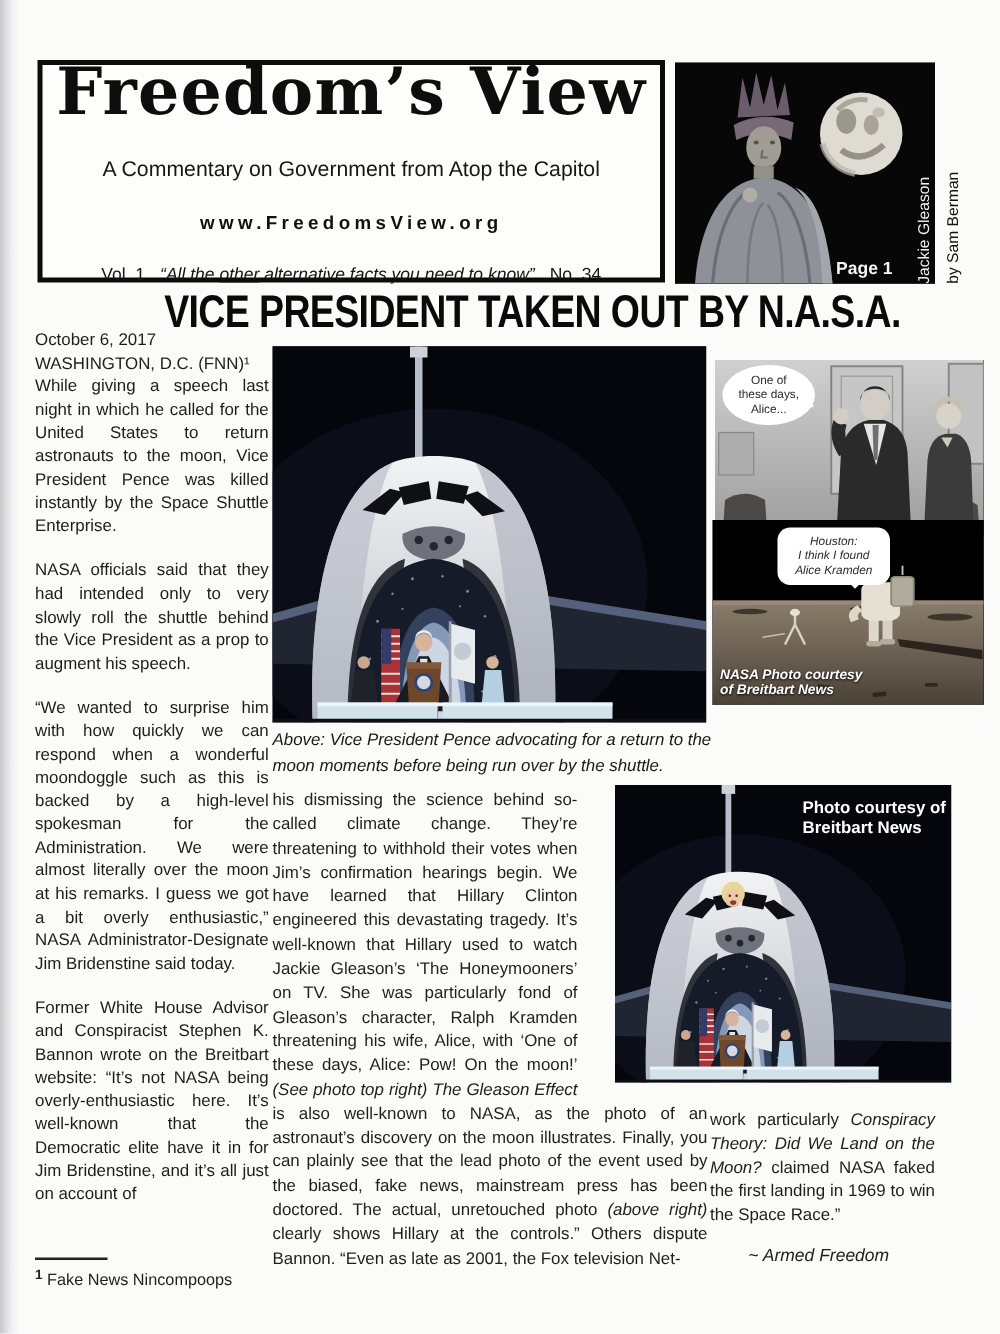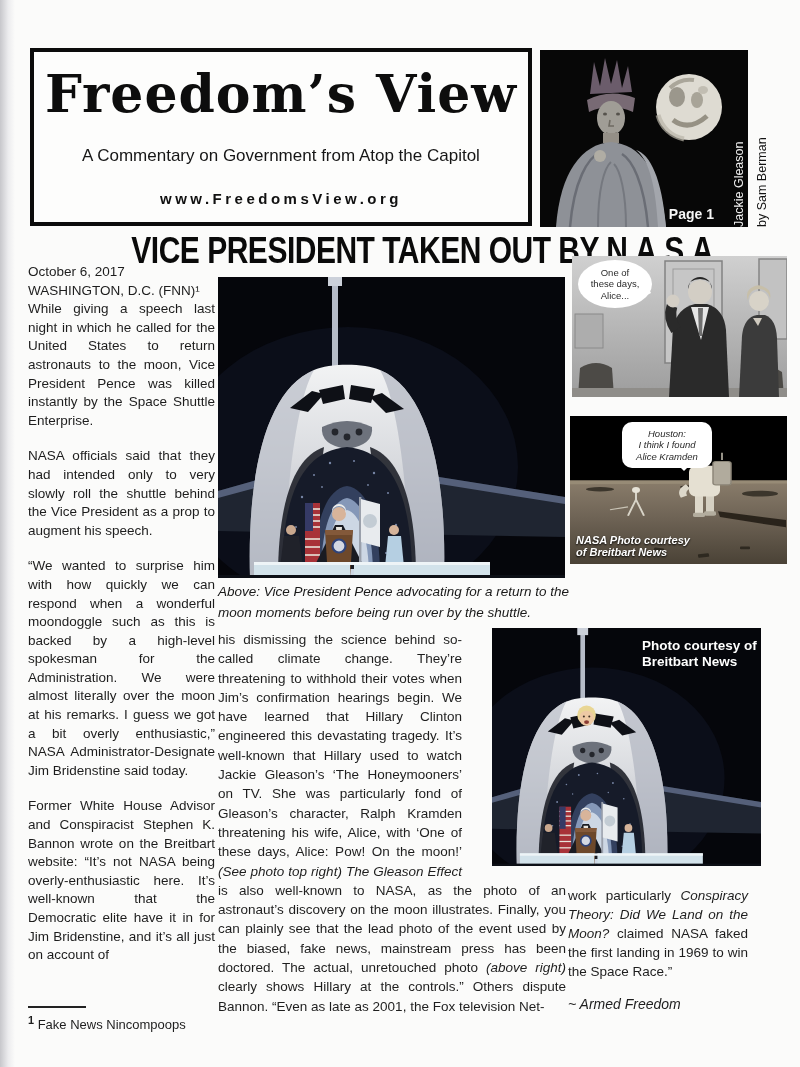--- a/index.html
+++ b/index.html
@@ -39,29 +39,29 @@
   .bodytext{font-size:13.5px;line-height:18.6px;text-align:justify;color:#1d1d1d;}
   .left-col{left:28px;top:263px;width:187px;}
   .left-col .para{margin-top:17px;}
   .left-col .para.first{margin-top:0;}
   .mid-col{left:218px;top:630px;width:348px;font-size:13.5px;line-height:19.3px;text-align:justify;}
   .photo-spacer{float:right;width:104px;height:240px;}
   .it{font-style:italic;}
   .caption{left:218px;top:582px;width:352px;font-size:13.5px;line-height:20.5px;
     font-style:italic;color:#191919;}
   .right-col{left:568px;top:886px;width:180px;font-size:13.5px;line-height:19px;text-align:justify;}
-  .signoff{margin-top:14px;text-align:left;font-style:italic;padding-right:6px;font-size:14px;}
+  .signoff{margin-top:14px;text-align:center;font-style:italic;padding-right:6px;font-size:14px;}
   .footnote{left:28px;top:1006px;width:200px;font-size:13px;}
   .footnote-rule{width:58px;border-top:2px solid #222;margin-bottom:6px;}
   .footnote sup{font-weight:bold;}
   
   .photo{position:absolute;overflow:hidden;background:#000;}
   .photo svg{display:block;width:100%;height:100%;}
   .main-photo{left:218px;top:277px;width:347px;height:301px;}
-  .hm-photo{left:572px;top:256px;width:215px;height:141px;}
+  .hm-photo{left:572px;top:288px;width:215px;height:141px;}
   .astro-photo{left:570px;top:416px;width:217px;height:148px;font-style:italic;}
   .hillary-photo{left:492px;top:628px;width:269px;height:238px;}
   .bubble{position:absolute;background:#fff;color:#2b2b2b;text-align:center;
     display:flex;flex-direction:column;justify-content:center;line-height:1.18;}
   .bubble.ellipse{border-radius:50%;left:6px;top:4px;width:74px;height:48px;font-size:9.5px;}
   .bubble.ellipse::after{content:"";position:absolute;right:-6px;bottom:8px;border:7px solid transparent;
     border-left-color:#fff;transform:rotate(18deg);}
   .bubble.rounded{border-radius:10px;left:52px;top:6px;width:90px;height:46px;font-size:9.5px;}
   .bubble.rounded::after{content:"";position:absolute;left:56px;bottom:-9px;border:6px solid transparent;
     border-top-color:#fff;}
@@ -72,20 +72,25 @@
 </style>
 </head>
 <body>
 
 <div class="abs scan-edge"></div>
 
 <div class="abs masthead-box">
   <div class="np-title">Freedom’s View</div>
   <div class="np-subtitle">A Commentary on Government from Atop the Capitol</div>
   <div class="np-website">www.FreedomsView.org</div>
+  <div class="np-volline">
+    <span>Vol. 1</span>
+    <span class="np-tagline"><span>“All the </span><span class="ul">other</span><span> alternative facts you need to know”</span></span>
+    <span>No. 34</span>
+  </div>
 </div>
 
 <div class="abs statue-panel">
   <svg viewBox="0 0 208 177" preserveAspectRatio="none">
     <rect width="208" height="177" fill="#070707"></rect>
     <circle cx="149" cy="57" r="33" fill="#dedbd2"></circle>
     <path d="M118,65 a33,33 0 0 0 26,24" fill="none" stroke="#b9b5a8" stroke-width="5" opacity="0.7"></path>
     <ellipse cx="137" cy="47" rx="8" ry="10" fill="#8f8b80" opacity="0.85"></ellipse>
     <ellipse cx="157" cy="50" rx="6" ry="8" fill="#9a968a" opacity="0.8"></ellipse>
     <path d="M130,38 Q140,28 154,30" stroke="#aaa69a" stroke-width="4" fill="none"></path>

